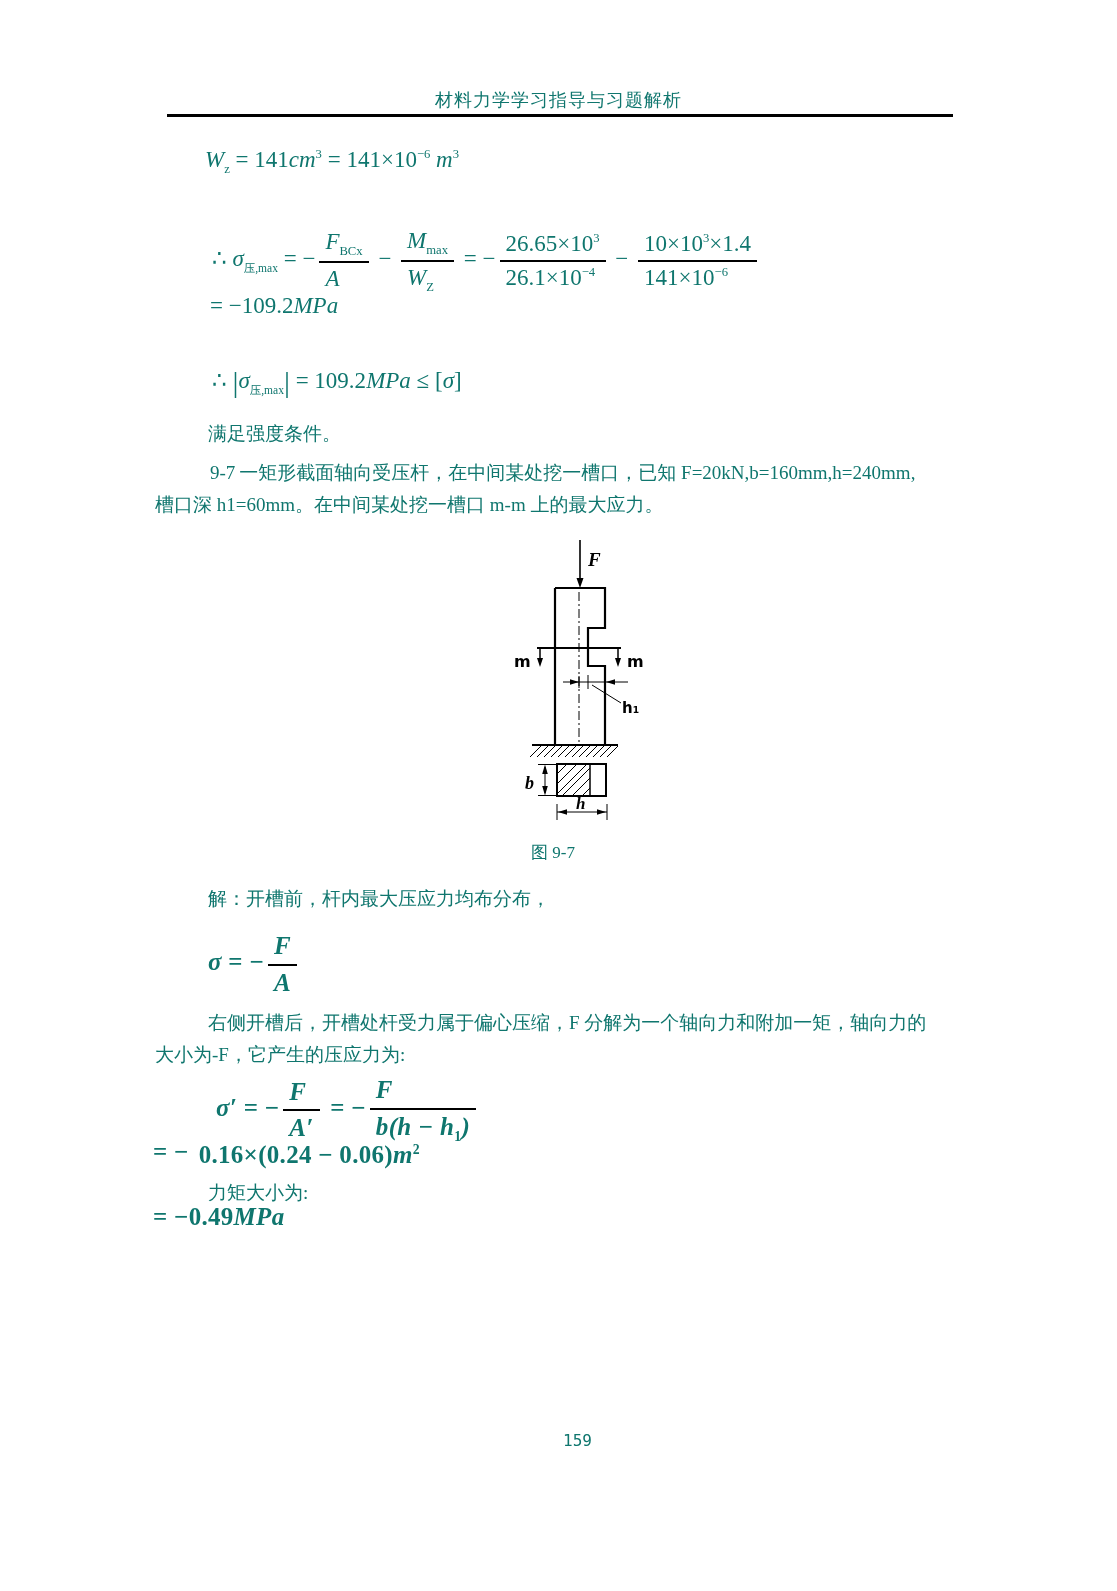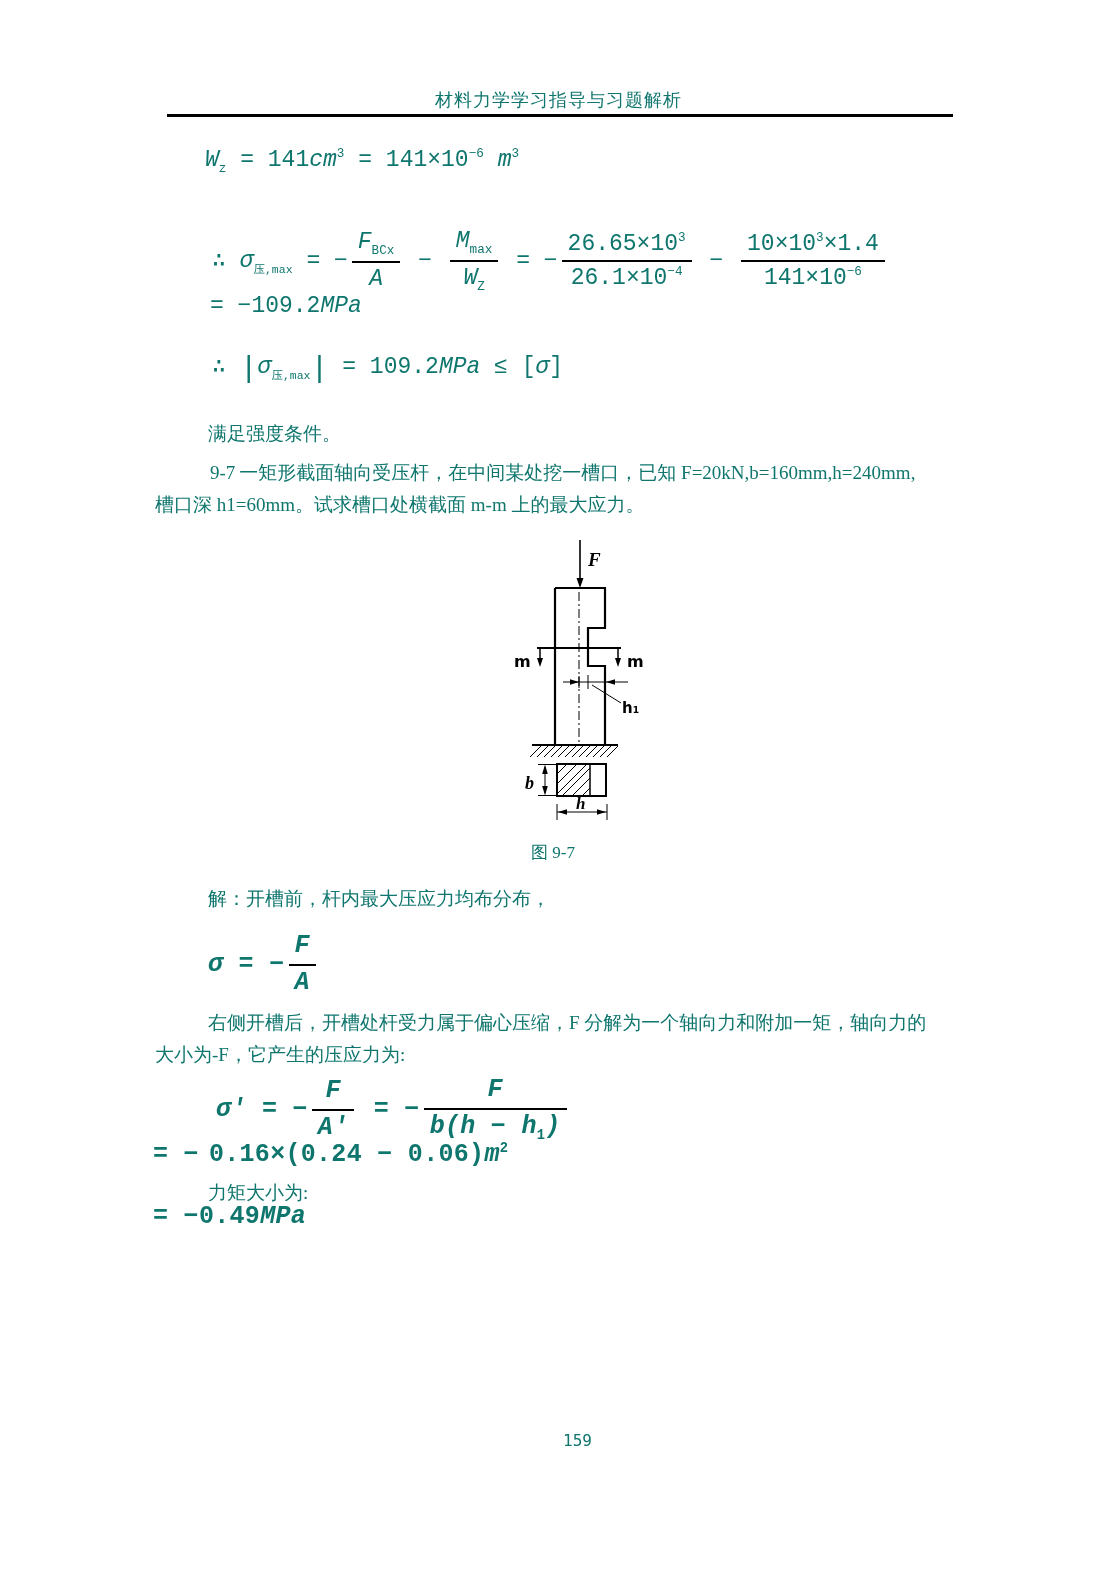--- a/index.html
+++ b/index.html
@@ -2,27 +2,27 @@
 <html><head>
 <meta charset="utf-8">
 <style>
   html,body{margin:0;padding:0;background:#9a9a9a;}
   .page{position:relative;width:1117px;height:1591px;background:#ffffff;color:#0f766e;
         font-family:"Liberation Serif","DejaVu Serif",serif;overflow:hidden;}
   .abs{position:absolute;}
   .zh{font-size:19px;font-family:"Liberation Serif","DejaVu Serif",serif;}
   .title{top:88px;left:0;width:100%;text-align:center;font-size:18px;letter-spacing:1px;}
   .rule{left:167px;top:114px;width:786px;height:3px;background:#000;}
-  .formula{font-size:23px;white-space:nowrap;line-height:1.15;font-family:Liberation Mono, monospace;}
+  .formula{font-size:23px;white-space:nowrap;line-height:1.15;}
   .formula.fb{font-weight:bold;font-size:25px;letter-spacing:.3px;}
   .it{font-style:italic;}
   .formula sub{font-size:.55em;}
   .formula sup{font-size:.55em;}
   .formula sub.cjksub{font-size:.5em;}
-  .frac{display:inline-block;vertical-align:middle;text-align:center;margin:0 4px;}
+  .frac{display:inline-block;vertical-align:middle;margin:0 4px;}
   .frac .fr-num{display:block;padding:1px 6px 3px;border-bottom:2px solid #000;}
   .frac .fr-den{display:block;padding:3px 6px 1px;}
   .absbar{font-size:1.3em;vertical-align:-0.12em;}
   .caption{font-size:17px;}
   .pagenum{font-size:16px;font-family:"DejaVu Sans Mono","Liberation Mono",monospace;}
   svg text{font-family:"DejaVu Sans","Liberation Sans",sans-serif;}
   svg text.ser{font-family:"Liberation Serif","DejaVu Serif",serif;}
 </style>
 </head>
 <body>
@@ -31,26 +31,26 @@
 
   <div class="abs title zh">材料力学学习指导与习题解析</div>
   <div class="abs rule"></div>
 
   <div class="abs formula" style="left:205px;top:147px"><span class="it">W</span><sub>z</sub><span> = 141</span><span class="it">cm</span><sup>3</sup><span> = 141×10</span><sup>−6</sup><span class="it"> m</span><sup>3</sup></div>
 
   <div class="abs formula" style="left:212px;top:227px"><span>∴ </span><span class="it">σ</span><sub class="cjksub">压,max</sub><span> = −</span><span class="frac"><span class="fr-num"><span class="it">F</span><sub>BCx</sub></span><span class="fr-den"><span class="it">A</span></span></span><span> − </span><span class="frac"><span class="fr-num"><span class="it">M</span><sub>max</sub></span><span class="fr-den"><span class="it">W</span><sub>Z</sub></span></span><span> = −</span><span class="frac"><span class="fr-num"><span>26.65×10</span><sup>3</sup></span><span class="fr-den"><span>26.1×10</span><sup>−4</sup></span></span><span> − </span><span class="frac"><span class="fr-num"><span>10×10</span><sup>3</sup><span>×1.4</span></span><span class="fr-den"><span>141×10</span><sup>−6</sup></span></span></div>
 
   <div class="abs formula" style="left:210px;top:293px"><span>= −109.2</span><span class="it">MPa</span></div>
 
-  <div class="abs formula" style="left:212px;top:352px"><span>∴ </span><span class="absbar">|</span><span class="it">σ</span><sub class="cjksub">压,max</sub><span class="absbar">|</span><span> = 109.2</span><span class="it">MPa</span><span> ≤ [</span><span class="it">σ</span><span>]</span></div>
+  <div class="abs formula" style="left:212px;top:365px"><span>∴ </span><span class="absbar">|</span><span class="it">σ</span><sub class="cjksub">压,max</sub><span class="absbar">|</span><span> = 109.2</span><span class="it">MPa</span><span> ≤ [</span><span class="it">σ</span><span>]</span></div>
 
   <div class="abs zh" style="left:208px;top:421px">满足强度条件。</div>
 
   <div class="abs zh" style="left:210px;top:460px"><span style="margin-right:4px">9-7</span><span>一矩形截面轴向受压杆，在中间某处挖一槽口，已知 F=20kN,b=160mm,h=240mm,</span></div>
-  <div class="abs zh" style="left:155px;top:492px">槽口深 h1=60mm。试求槽口处横截面 m-m 上的最大应力。</div>
+  <div class="abs zh" style="left:155px;top:492px">槽口深 h1=60mm。在中间某处挖一槽口 m-m 上的最大应力。</div>
 
   <div class="abs" style="left:500px;top:536px">
     <svg width="180" height="292" viewBox="0 0 180 292">
 
       <g stroke="#000">
         <line x1="80" y1="4" x2="80" y2="46" stroke-width="1.6"></line>
         <polygon points="80,52 76.5,42 83.5,42" fill="#000" stroke="none"></polygon>
       </g>
       <text class="ser" x="88" y="30" font-size="19" font-style="italic" font-weight="bold">F</text>
 

